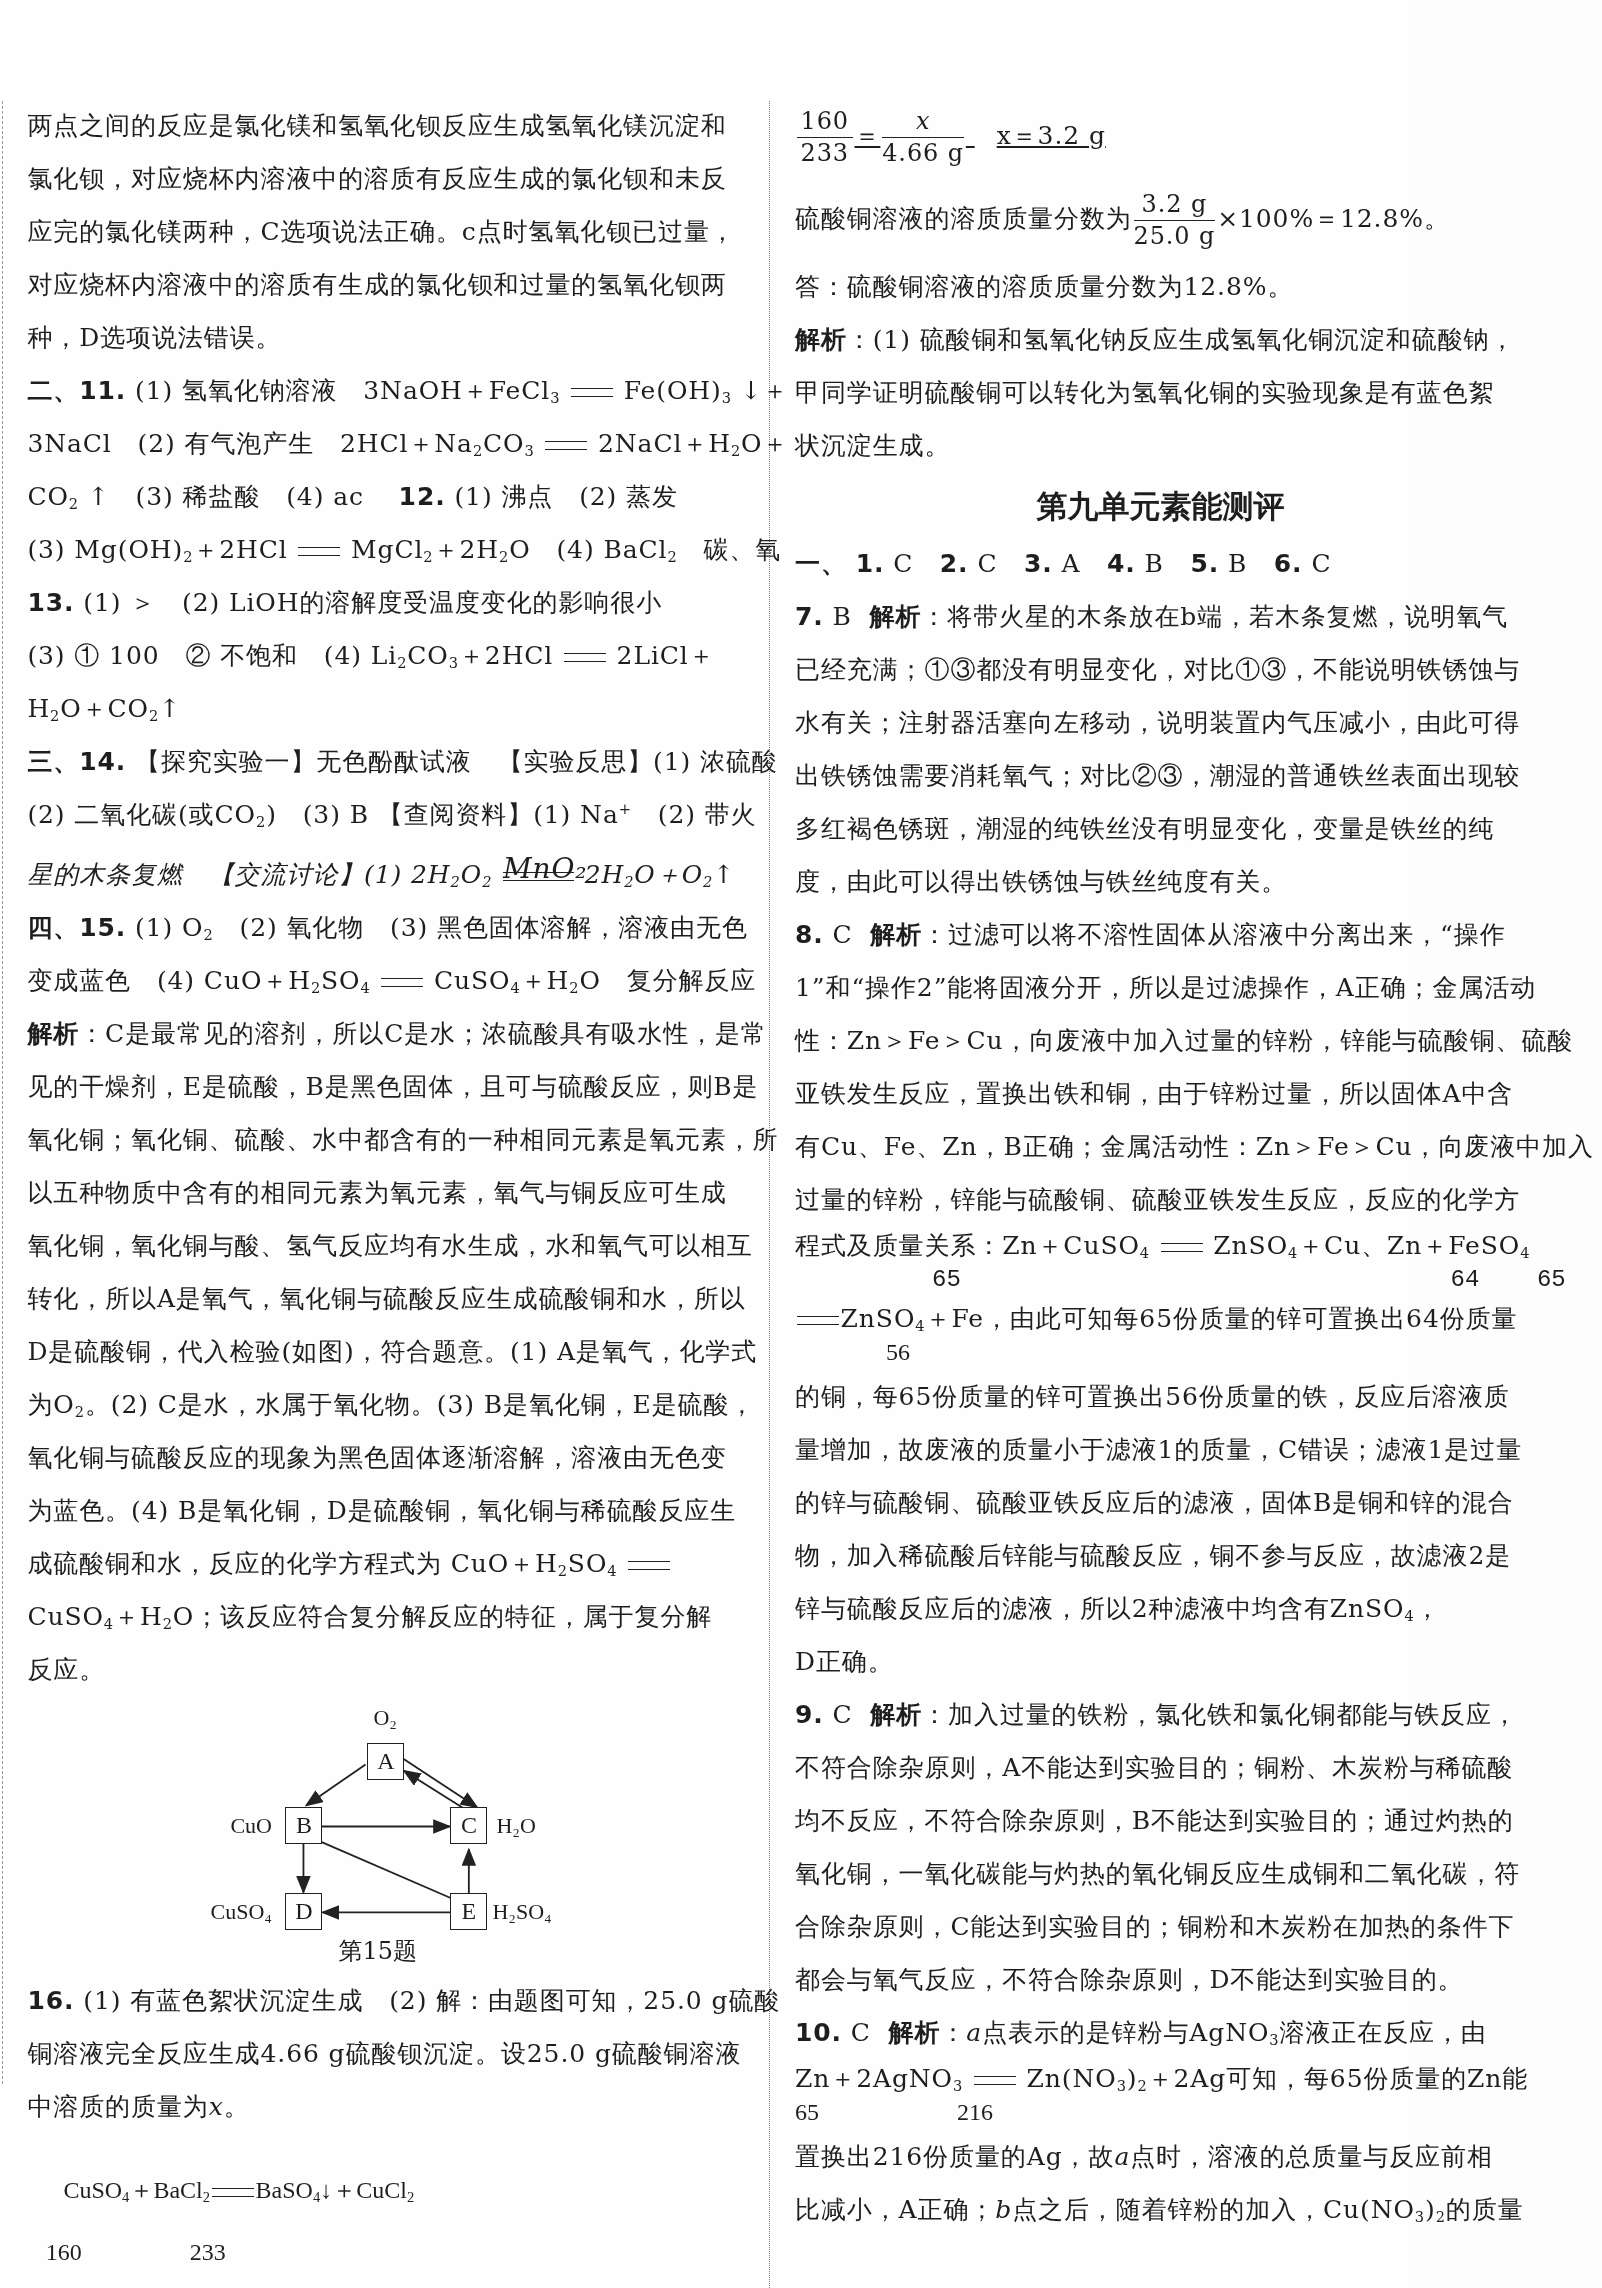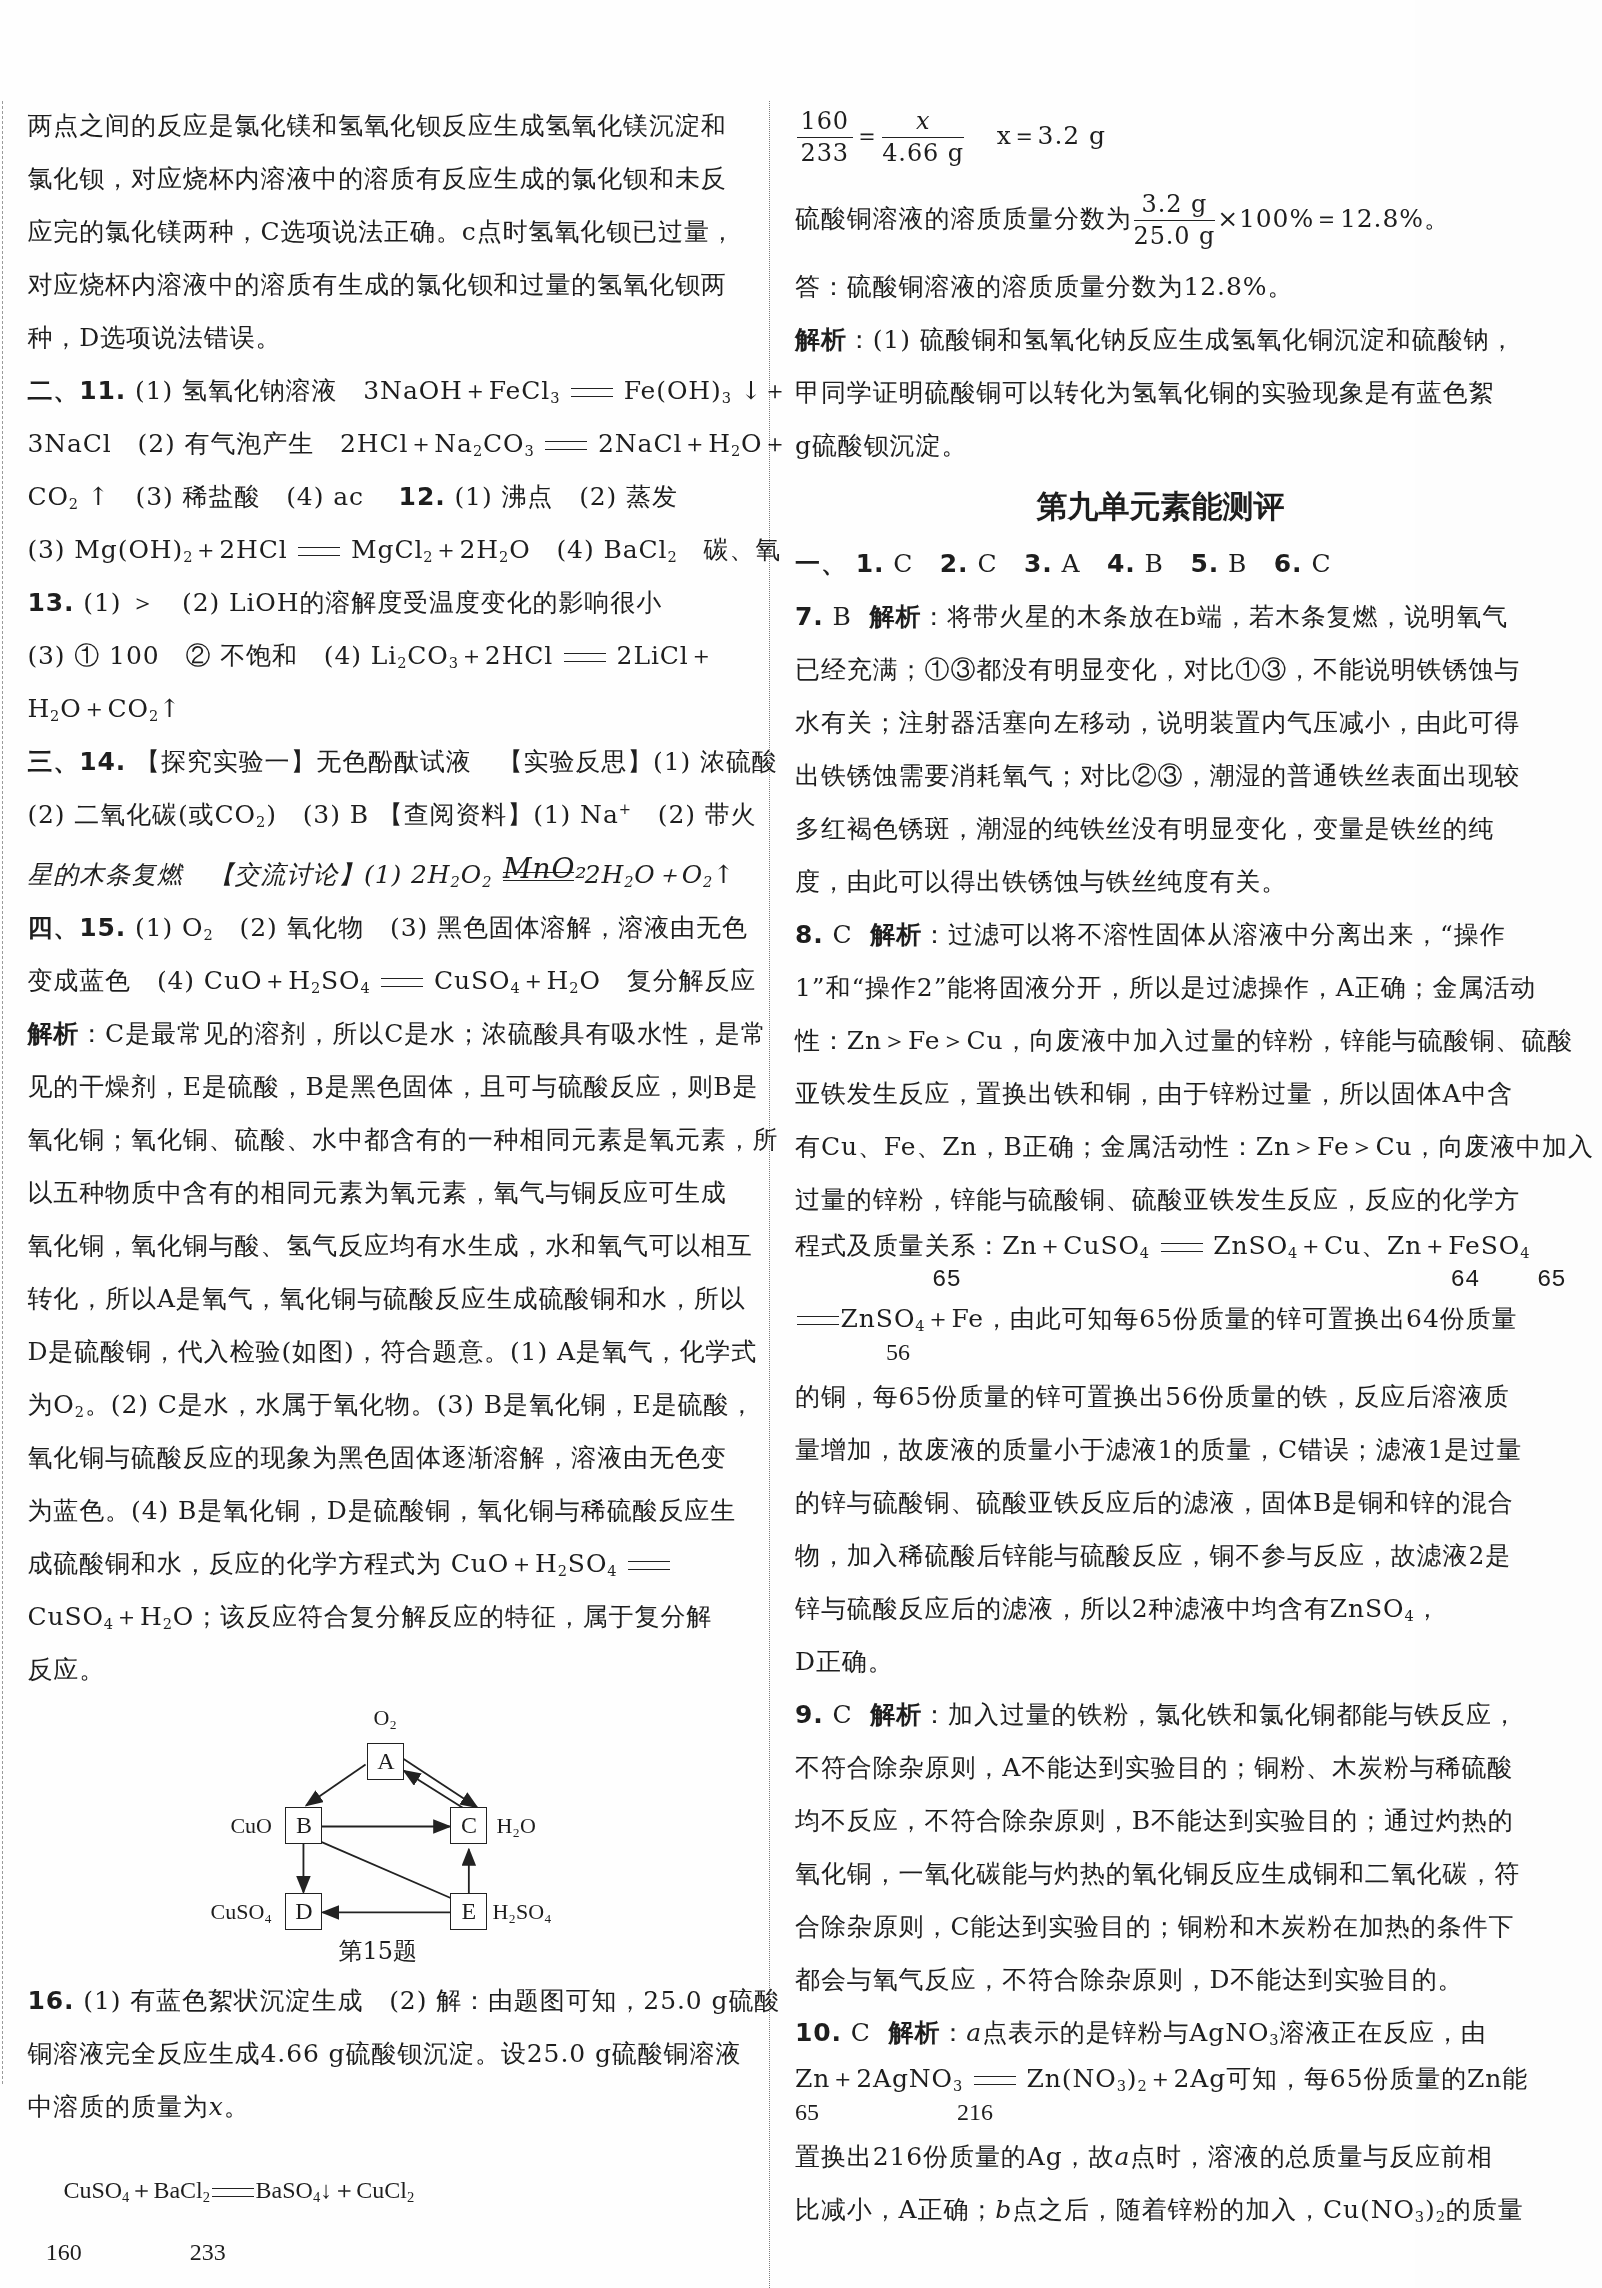--- a/index.html
+++ b/index.html
@@ -166,33 +166,33 @@
       <span>CuSO</span><sub>4</sub><span>＋BaCl</span><sub>2</sub><span class="eq"></span><span>BaSO</span><sub>4</sub><span>↓＋CuCl</span><sub>2</sub>
     </div>
     <div class="calc" style="padding-left:18.3px;">160                  233</div>
     <div class="calc" style="position:relative;height:31px;">
       
       
     </div>
   </div>
 
   <div class="col-right">
-    <div class="line" style="height:73px;line-height:73px;">
+    <div class="line" style="height:73px;line-height:73px;text-decoration:underline;">
       <span class="frac"><span class="top">160</span><span>233</span></span>＝<span class="frac"><span class="top"><i>x</i></span><span>4.66 g</span></span>
       <span style="margin-left:22px;">x＝3.2 g</span>
     </div>
     <div class="line" style="height:82px;line-height:82px;margin-top:5.5px;">
       <span>硫酸铜溶液的溶质质量分数为</span><span class="frac"><span class="top">3.2 g</span><span>25.0 g</span></span><span>×100%＝12.8%。</span>
     </div>
     <div class="line">答：硫酸铜溶液的溶质质量分数为12.8%。</div>
     <div class="line">
       <span class="b">解析</span><span>：(1) 硫酸铜和氢氧化钠反应生成氢氧化铜沉淀和硫酸钠，</span>
     </div>
     <div class="line">甲同学证明硫酸铜可以转化为氢氧化铜的实验现象是有蓝色絮</div>
-    <div class="line">g硫酸钡沉淀。</div>
+    <div class="line">状沉淀生成。</div>
 
     <div class="title">第九单元素能测评</div>
 
     <div class="line">
       <span class="b">一、</span>
       <span class="b">1.</span> <span>C</span>&nbsp;&nbsp;
       <span class="b">2.</span> <span>C</span>&nbsp;&nbsp;
       <span class="b">3.</span> <span>A</span>&nbsp;&nbsp;
       <span class="b">4.</span> <span>B</span>&nbsp;&nbsp;
       <span class="b">5.</span> <span>B</span>&nbsp;&nbsp;

